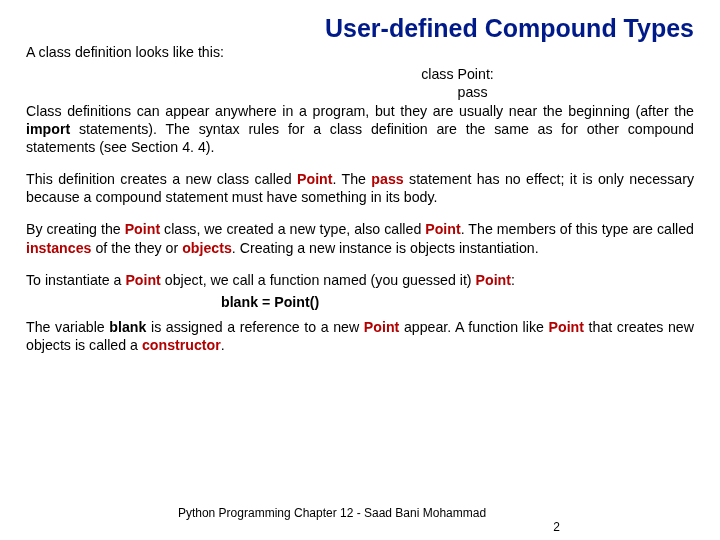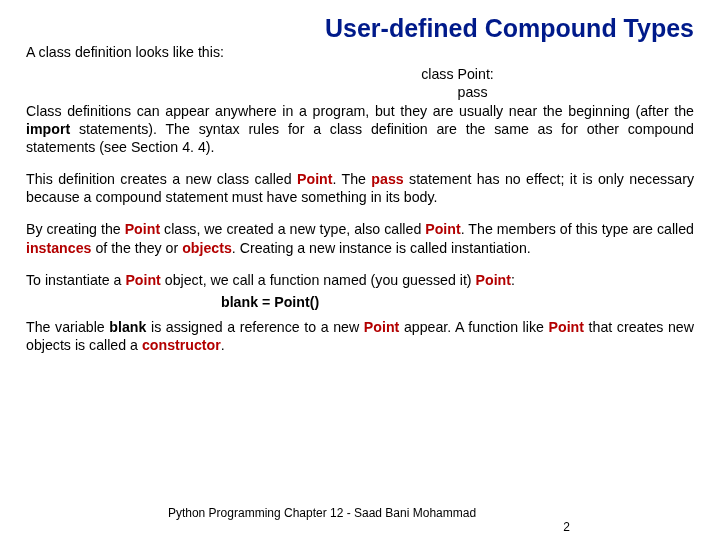--- a/index.html
+++ b/index.html
@@ -33,21 +33,21 @@
   .indent1 { padding-left: 195px; }
   .indent2 { padding-left: 225px; }
   .center-code { text-align: left; padding-left: 195px; margin-bottom: 7px; margin-top: 4px; }
   .bold { font-weight: bold; }
   .kw { font-weight: bold; color: #b30000; }
   .footer {
     position: absolute;
     bottom: 6px;
     left: 0;
     width: 592px;
-    padding: 0 22px;
+    padding: 0 32px;
     font-size: 12px;
     color: #000;
   }
   .footer-text { text-align: center; display: inline-block; width: 600px; }
   .page-num { float: right; }
 </style>
 </head>
 <body>
 
 <div class="title">User-defined Compound Types</div>
@@ -57,21 +57,21 @@
 <div class="code-line indent2">pass</div>
 <div class="para">
   <span>Class definitions can appear anywhere in a program, but they are usually near the beginning (after the </span><span class="bold">import</span><span> statements). The syntax rules for a class definition are the same as for other compound statements (see Section 4. 4).</span>
 </div>
 
 <div class="para">
   <span>This definition creates a new class called </span><span class="kw">Point</span><span>. The </span><span class="kw">pass</span><span> statement has no effect; it is only necessary because a compound statement must have something in its body.</span>
 </div>
 
 <div class="para">
-  <span>By creating the </span><span class="kw">Point</span><span> class, we created a new type, also called </span><span class="kw">Point</span><span>. The members of this type are called </span><span class="kw">instances</span><span> of the they or </span><span class="kw">objects</span><span>. Creating a new instance is called instantiation.</span>
+  <span>By creating the </span><span class="kw">Point</span><span> class, we created a new type, also called </span><span class="kw">Point</span><span>. The members of this type are called </span><span class="kw">instances</span><span> of the they or </span><span class="kw">objects</span><span>. Creating a new instance is objects instantiation.</span>
 </div>
 
 <div class="para no-bottom">
   <span>To instantiate a </span><span class="kw">Point</span><span> object, we call a function named (you guessed it) </span><span class="kw">Point</span><span>:</span>
 </div>
 
 <div class="code-line center-code bold">blank = Point()</div>
 
 <div class="para">
   <span>The variable </span><span class="bold">blank</span><span> is assigned a reference to a new </span><span class="kw">Point</span><span> appear. A function like </span><span class="kw">Point</span><span> that creates new objects is called a </span><span class="kw">constructor</span><span>.</span>

